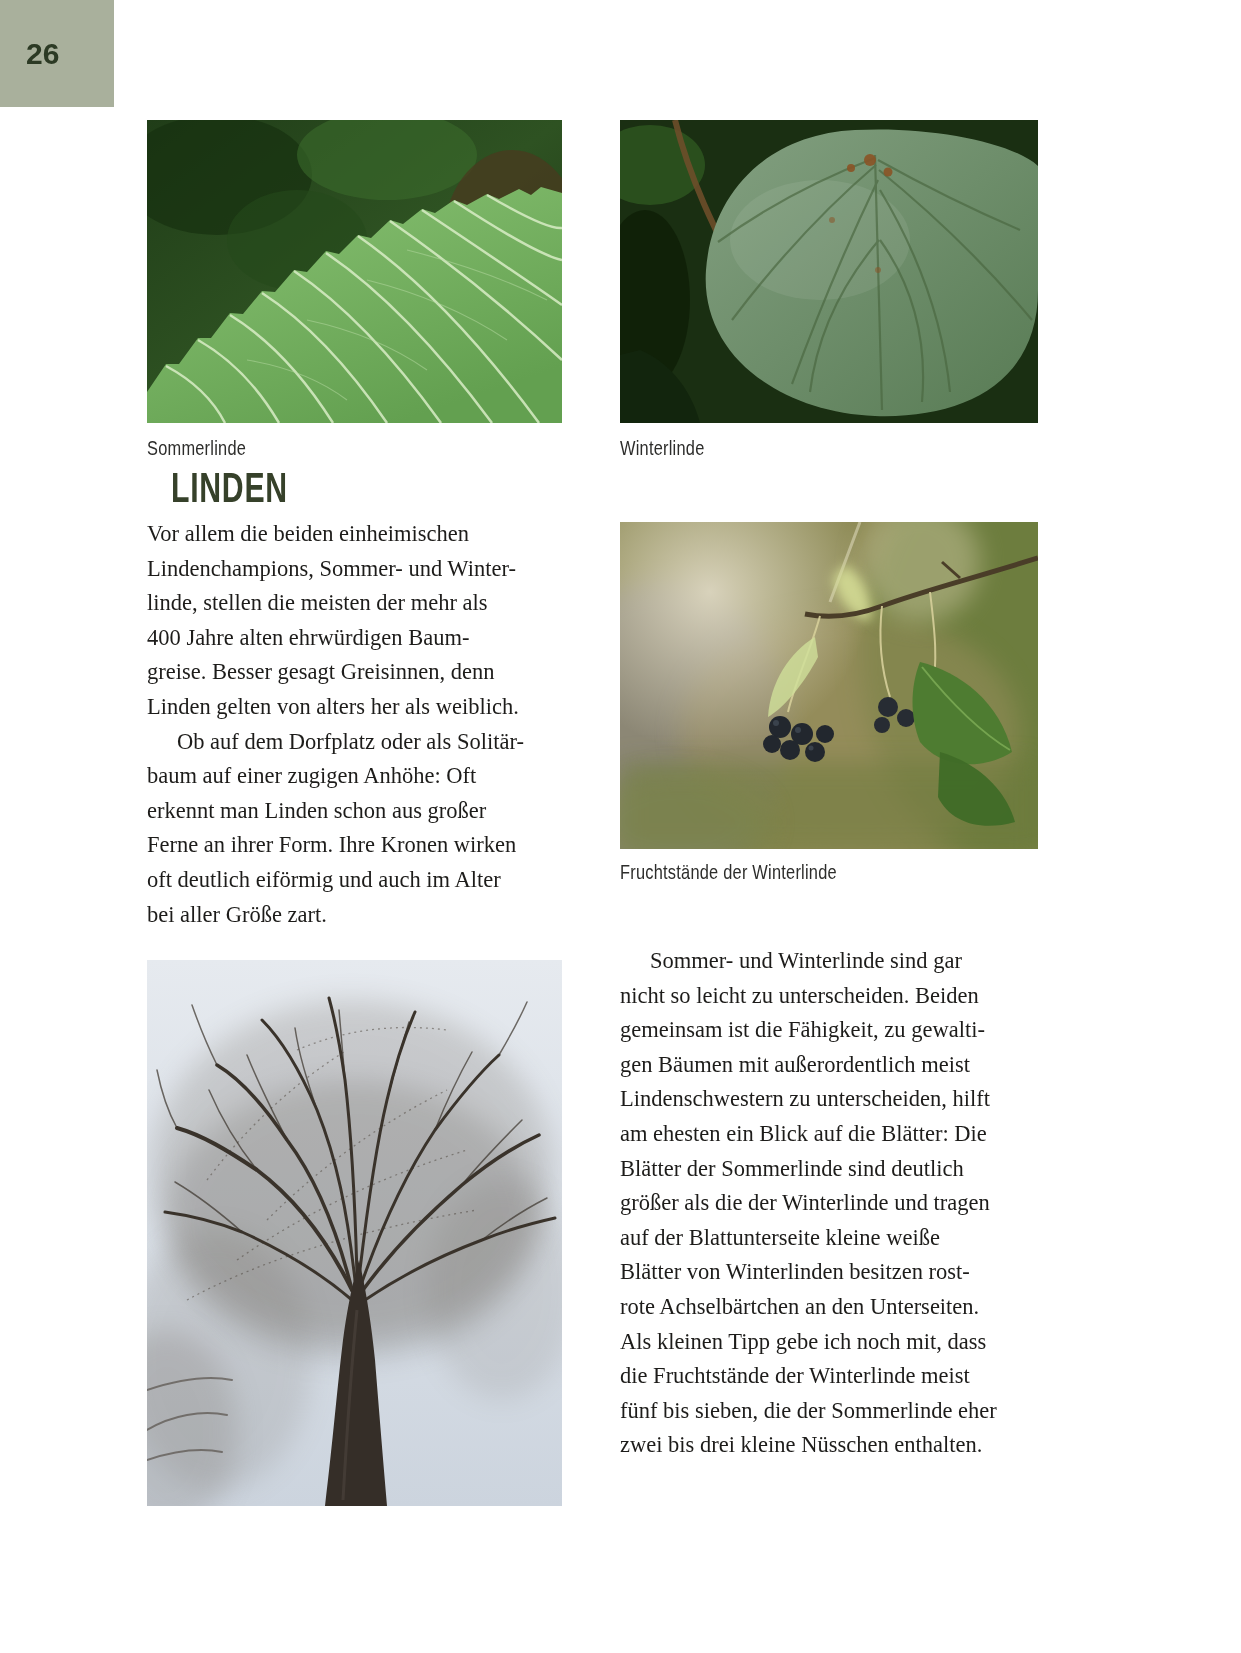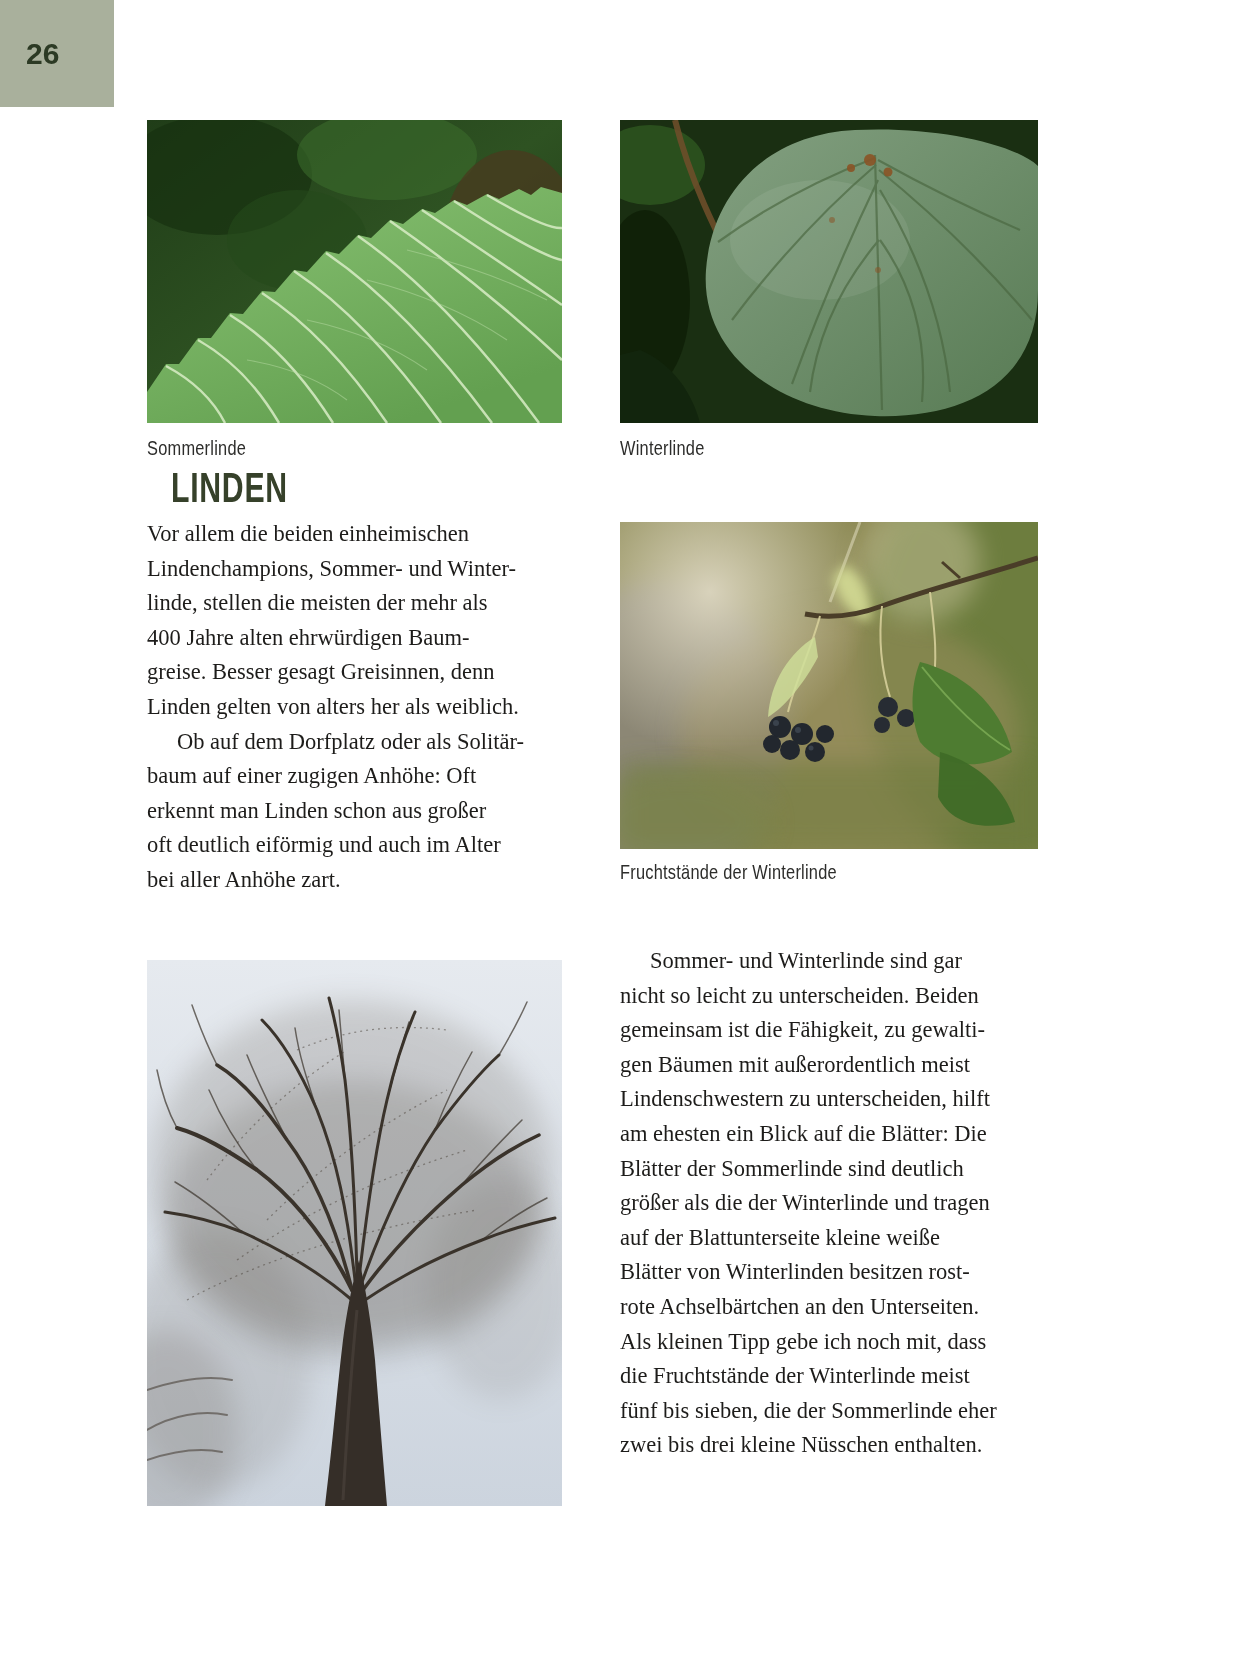--- a/index.html
+++ b/index.html
@@ -153,22 +153,23 @@
       <div class="tline">Lindenchampions, Sommer- und Winter-</div>
       <div class="tline">linde, stellen die meisten der mehr als</div>
       <div class="tline">400 Jahre alten ehrwürdigen Baum-</div>
       <div class="tline">greise. Besser gesagt Greisinnen, denn</div>
       <div class="tline">Linden gelten von alters her als weiblich.</div>
     </div>
   <div>
       <div class="tline indent">Ob auf dem Dorfplatz oder als Solitär-</div>
       <div class="tline">baum auf einer zugigen Anhöhe: Oft</div>
       <div class="tline">erkennt man Linden schon aus großer</div>
+      <div class="tline">Ferne an ihrer Form. Ihre Kronen wirken</div>
       <div class="tline">oft deutlich eiförmig und auch im Alter</div>
-      <div class="tline">bei aller Anhöhe zart.</div>
+      <div class="tline">bei aller Größe zart.</div>
     </div>
 </div>
 
 <div class="fig fig-fruchtstaende">
   <svg width="418" height="327" viewBox="0 0 418 327">
     <defs>
       <radialGradient id="frlight" cx=".5" cy=".5" r=".5">
         <stop offset="0" stop-color="#dcd6c0" stop-opacity=".95"></stop>
           <stop offset="1" stop-color="#dcd6c0" stop-opacity="0"></stop>
       </radialGradient>

